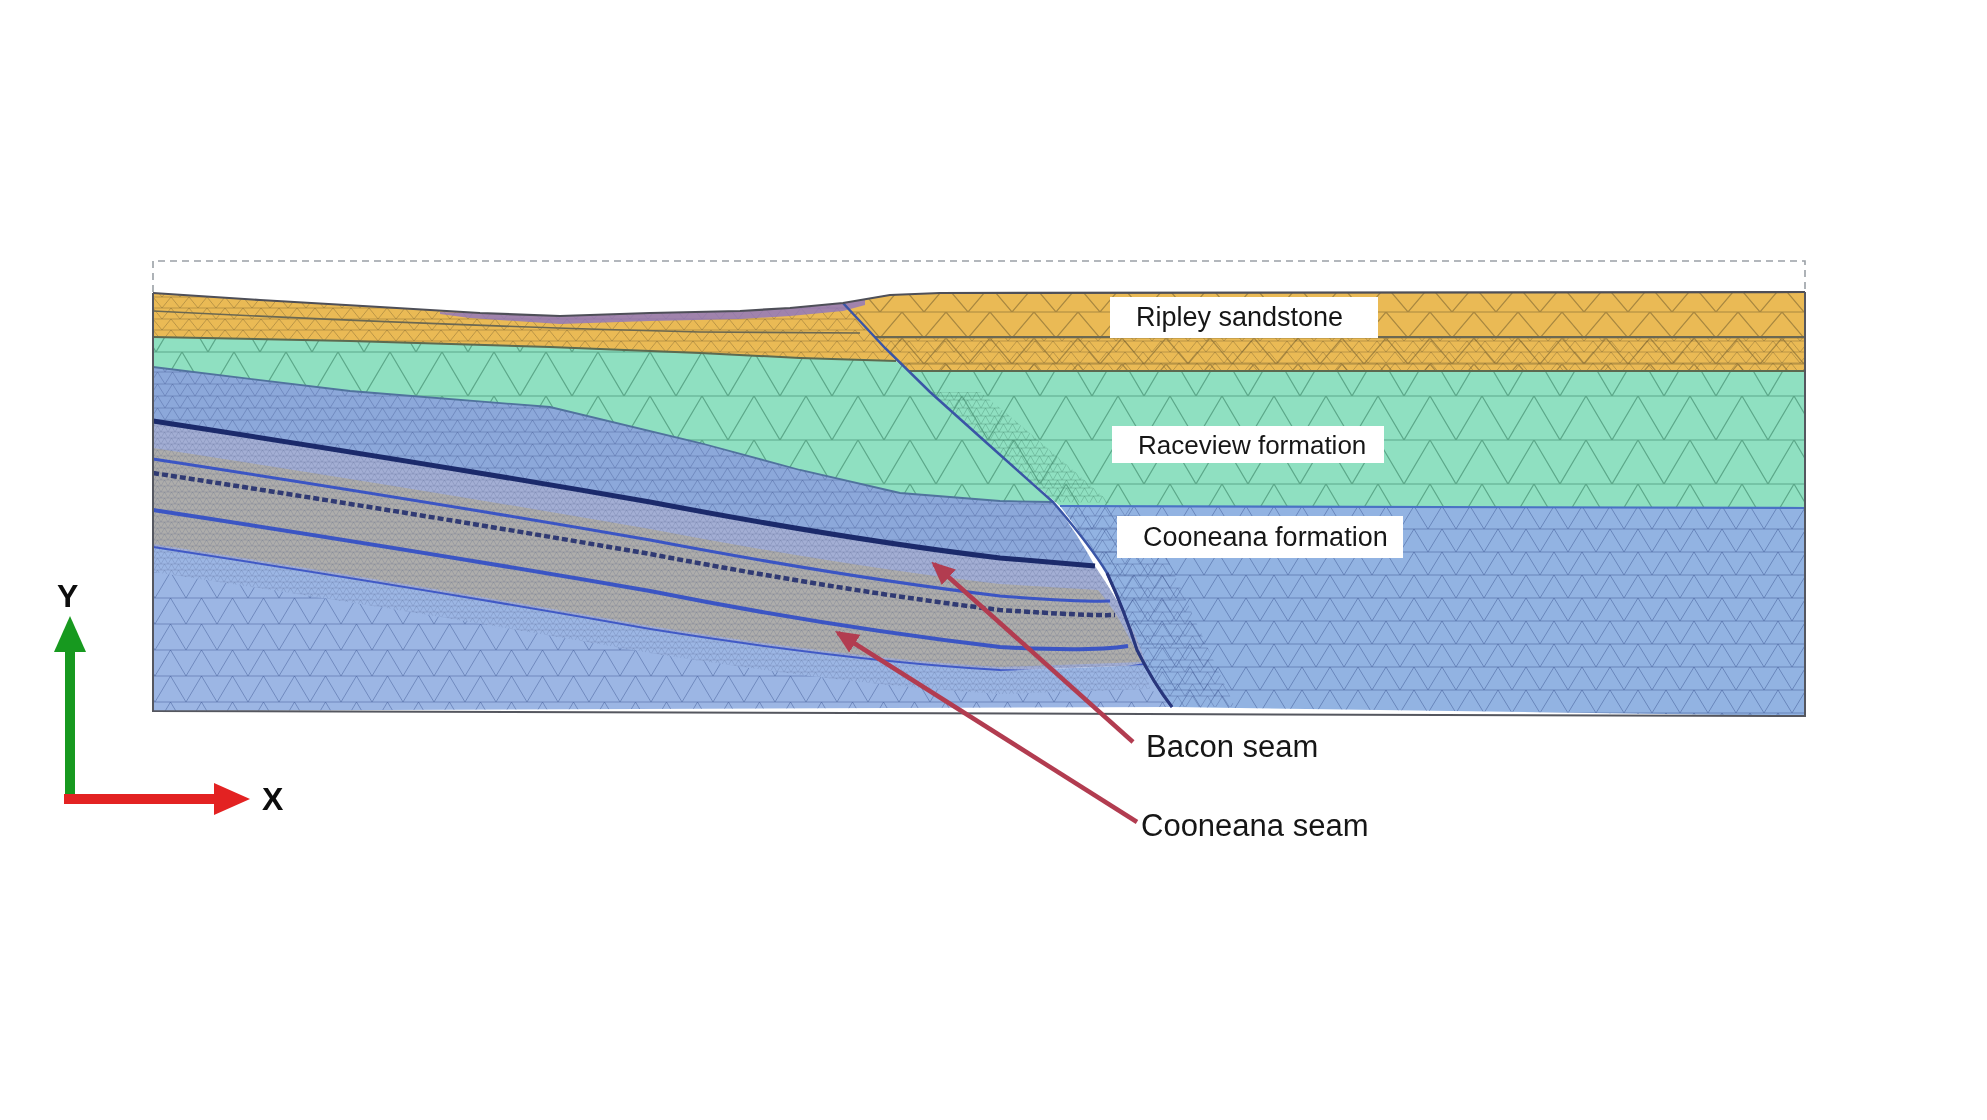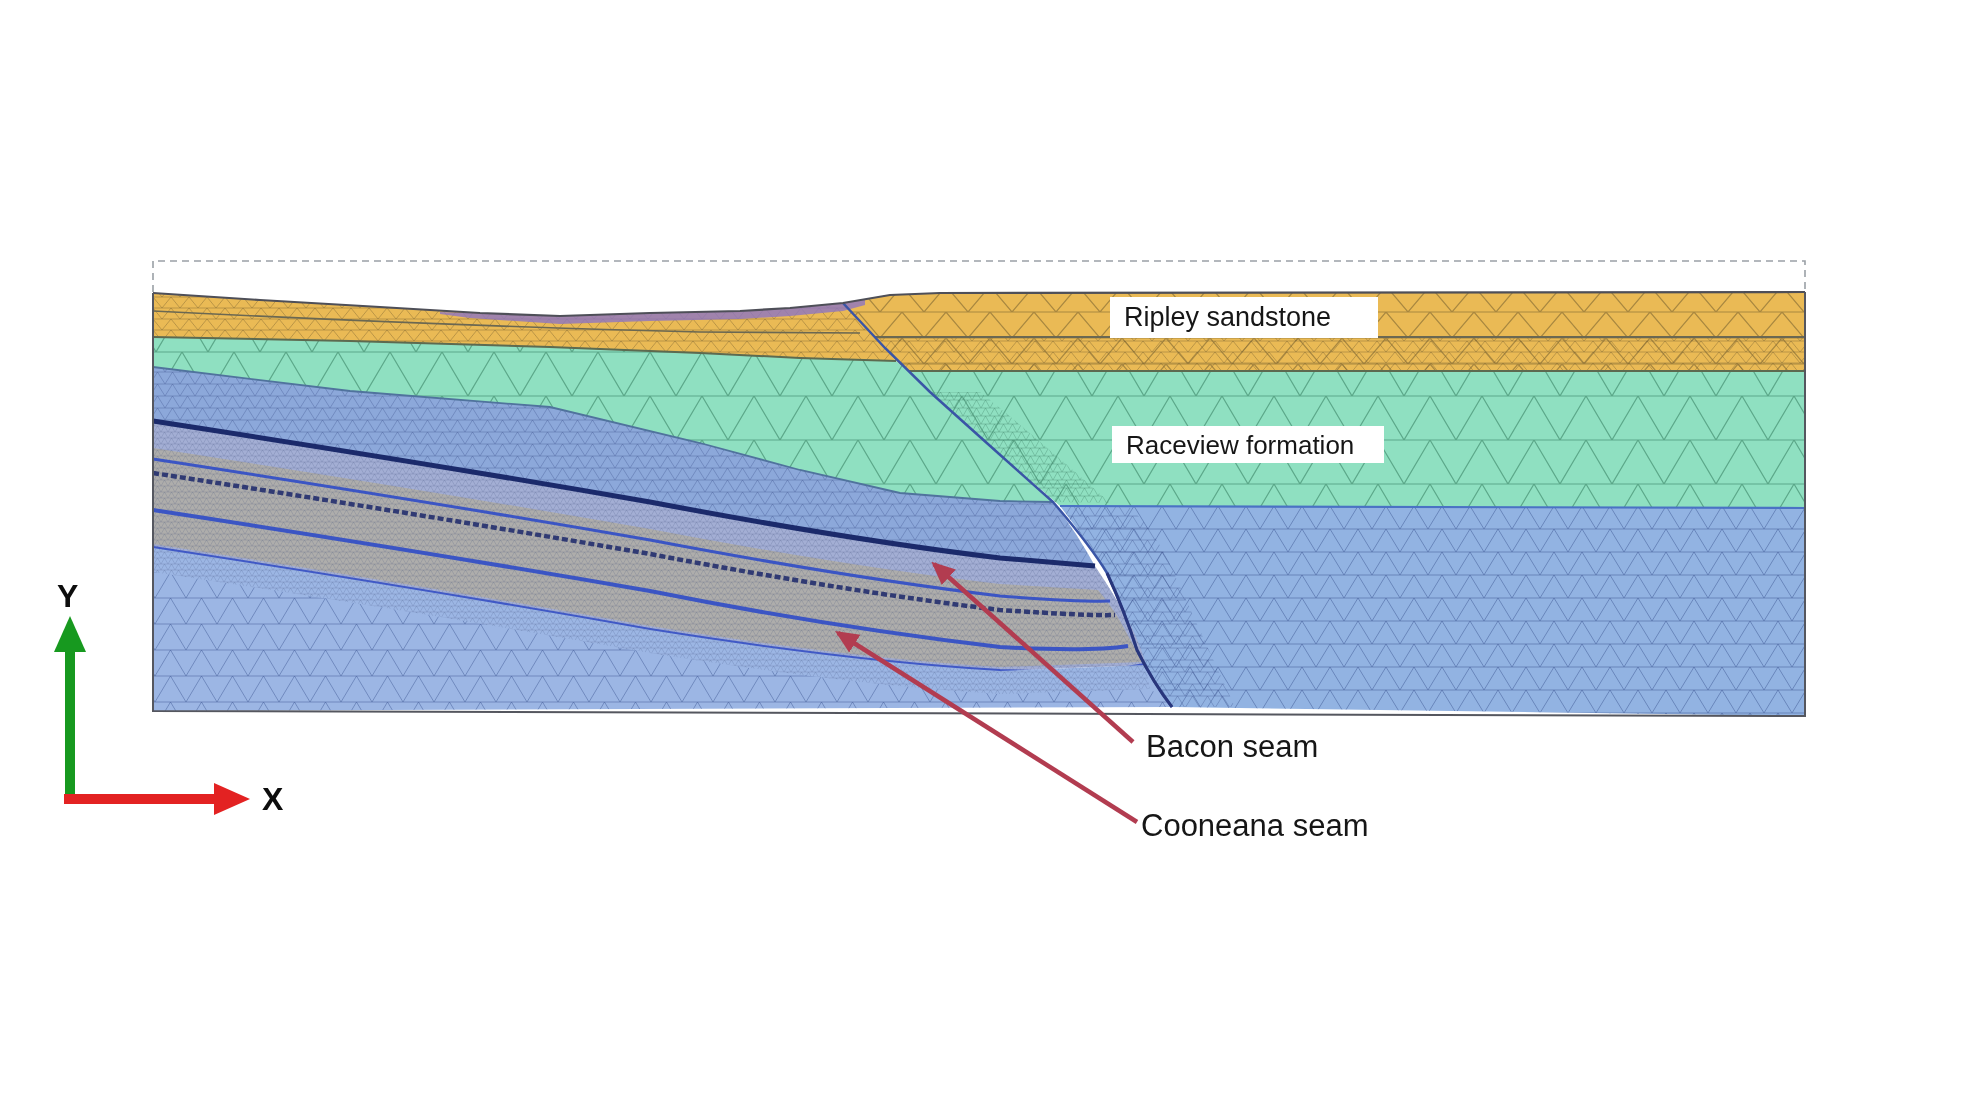--- a/index.html
+++ b/index.html
@@ -11,21 +11,21 @@
     overflow:hidden;
   }
   .stage svg{position:absolute;left:0;top:0;}
   .formation-label{
     position:absolute;
     background:#ffffff;
     color:#161616;
     font-size:27px;
     line-height:1;
     display:flex;align-items:center;
-    padding-left:14px;
+    padding-left:26px;
     box-sizing:border-box;
     white-space:nowrap;
   }
   .lbl-ripley{left:1110px;top:297px;width:268px;height:41px;}
   .lbl-raceview{left:1112px;top:400px;width:272px;height:37px;font-size:26px;margin-top:26px;}
   .lbl-cooneana{left:1117px;top:516px;width:286px;height:42px;}
   .seam-label{
     position:absolute;
     color:#161616;
     font-size:31px;
@@ -166,20 +166,23 @@
       <line x1="1137" y1="822" x2="838" y2="633" stroke="#b23c50" stroke-width="4.5" marker-end="url(#arrRed)"></line>
     </g>
   </svg>
 
   <div class="formation-label lbl-ripley">
     <span>Ripley sandstone</span>
   </div>
   <div class="formation-label lbl-raceview">
     <span>Raceview formation</span>
   </div>
+  <div class="formation-label lbl-cooneana">
+    <span>Cooneana formation</span>
+  </div>
 
   <div class="seam-label lbl-bacon">Bacon seam</div>
   <div class="seam-label lbl-cochraine">Cooneana seam</div>
 
   <div class="axis-label lbl-y">Y</div>
   <div class="axis-label lbl-x">X</div>
 
 </div>
 
 </body></html>

